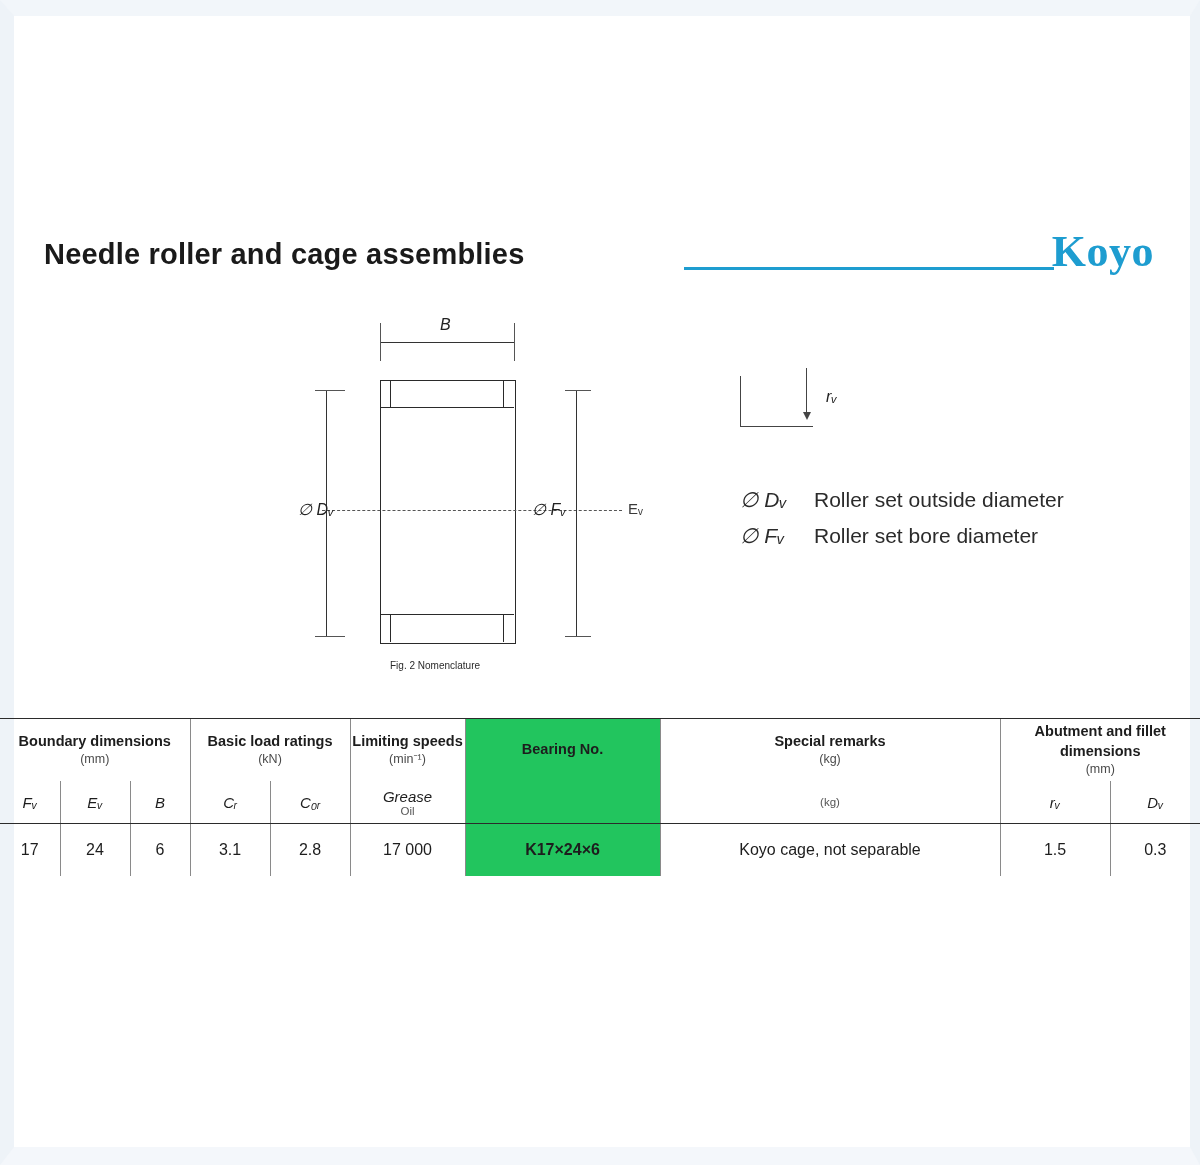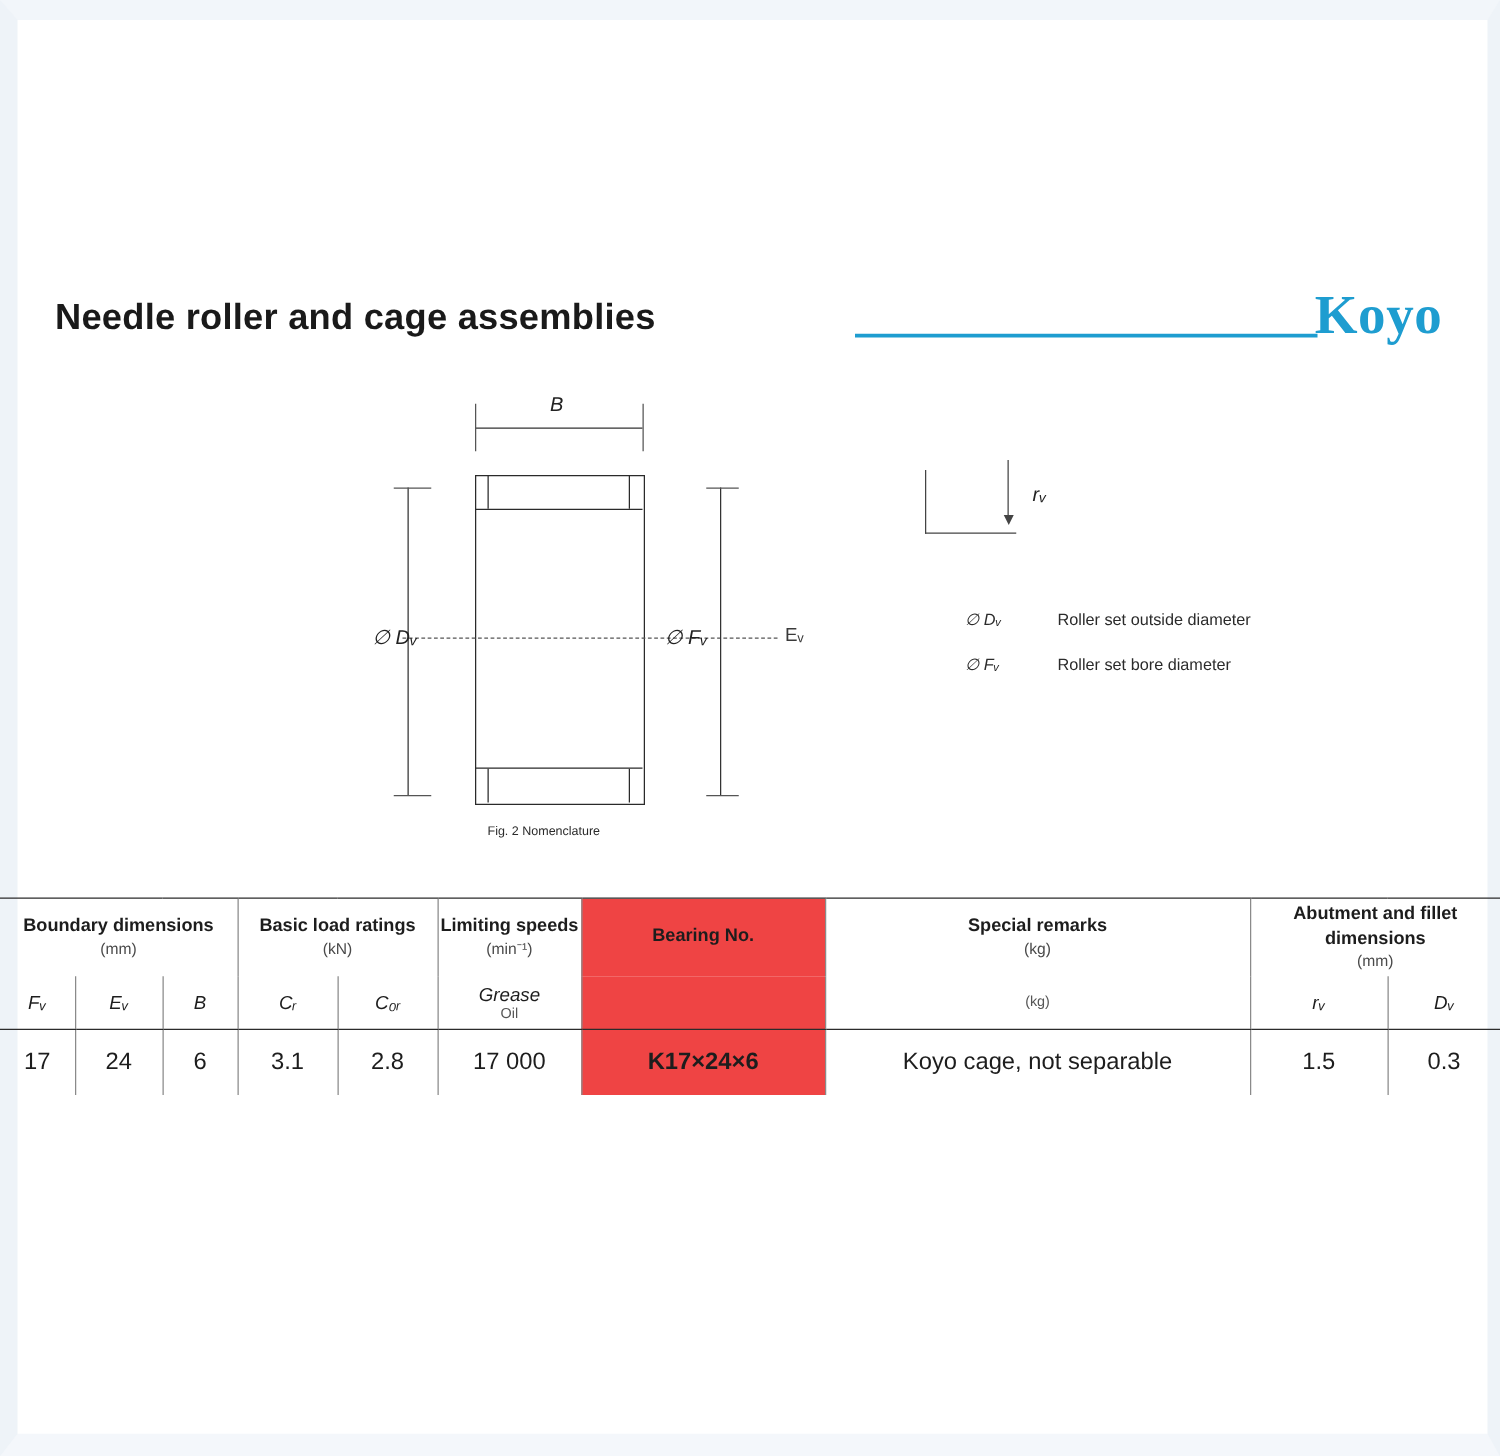--- a/index.html
+++ b/index.html
@@ -265,24 +265,23 @@
     position: absolute;
     left: 98px;
     top: 20px;
     font-size: 16px;
     font-style: italic;
     color: #222;
   }
   .legend-row {
     position: absolute;
     left: 12px;
-    font-size: 13px;
+    font-size: 21px;
     color: #2b2b2b;
     white-space: nowrap;
-    margin-left: 32px;
   }
   .legend-row .sym {
     display: inline-block;
     width: 74px;
     font-style: italic;
   }
   .legend-row-1 { top: 120px; }
   .legend-row-2 { top: 156px; }
 
   
@@ -329,27 +328,27 @@
     border-bottom: 1.4px solid #2b2b2b;
   }
   .sym-row th .unit {
     display: block;
     font-style: normal;
     font-size: 11.5px;
     color: #555;
   }
   .data-row td {
     height: 52px;
-    font-size: 19px;
+    font-size: 16px;
   }
   .data-row td.bearing-no {
     font-weight: 700;
   }
   .col-highlight {
-    background: #ef4444;
+    background: #22c55e;
   }
   .no-left-border { border-left: none !important; }
   .remarks-cell {
     font-size: 13.5px;
     line-height: 1.3;
     padding: 0 8px;
   }
 </style>
 </head>
 <body>

